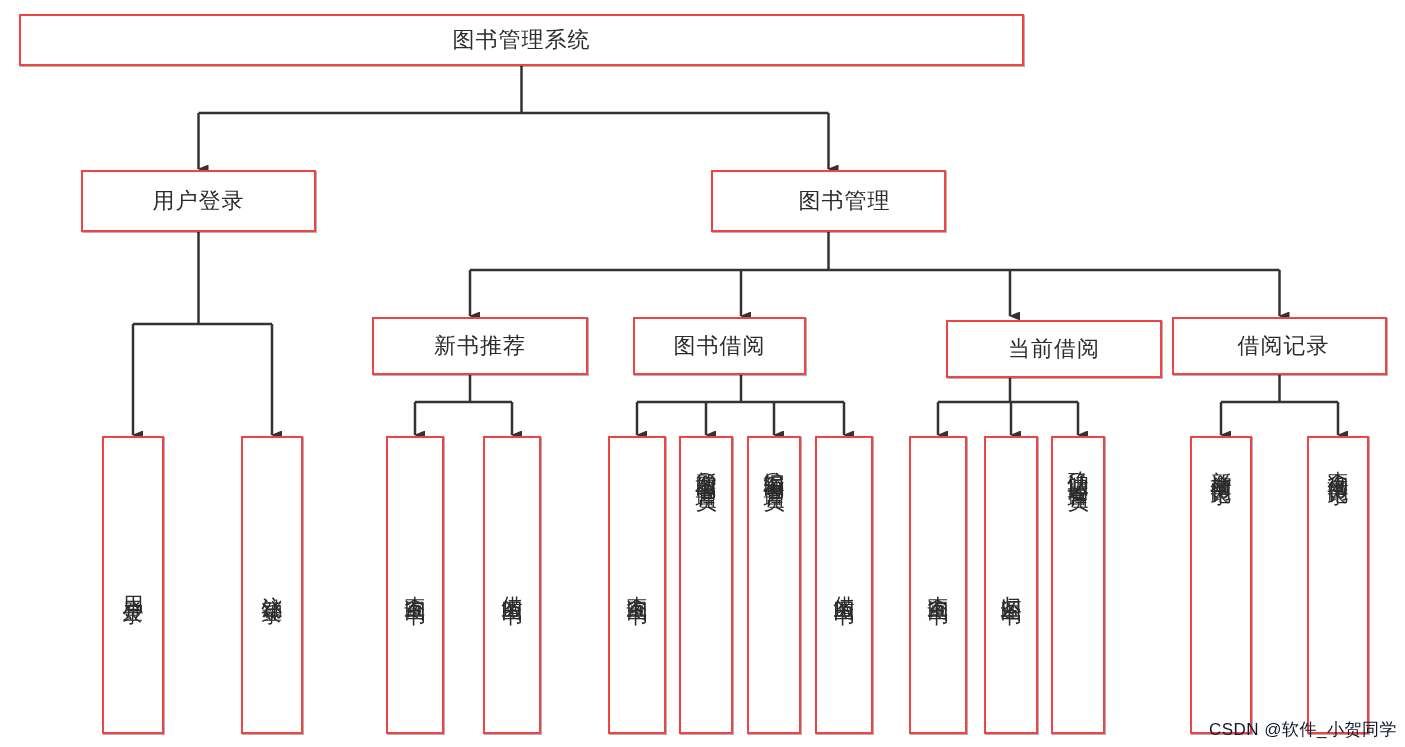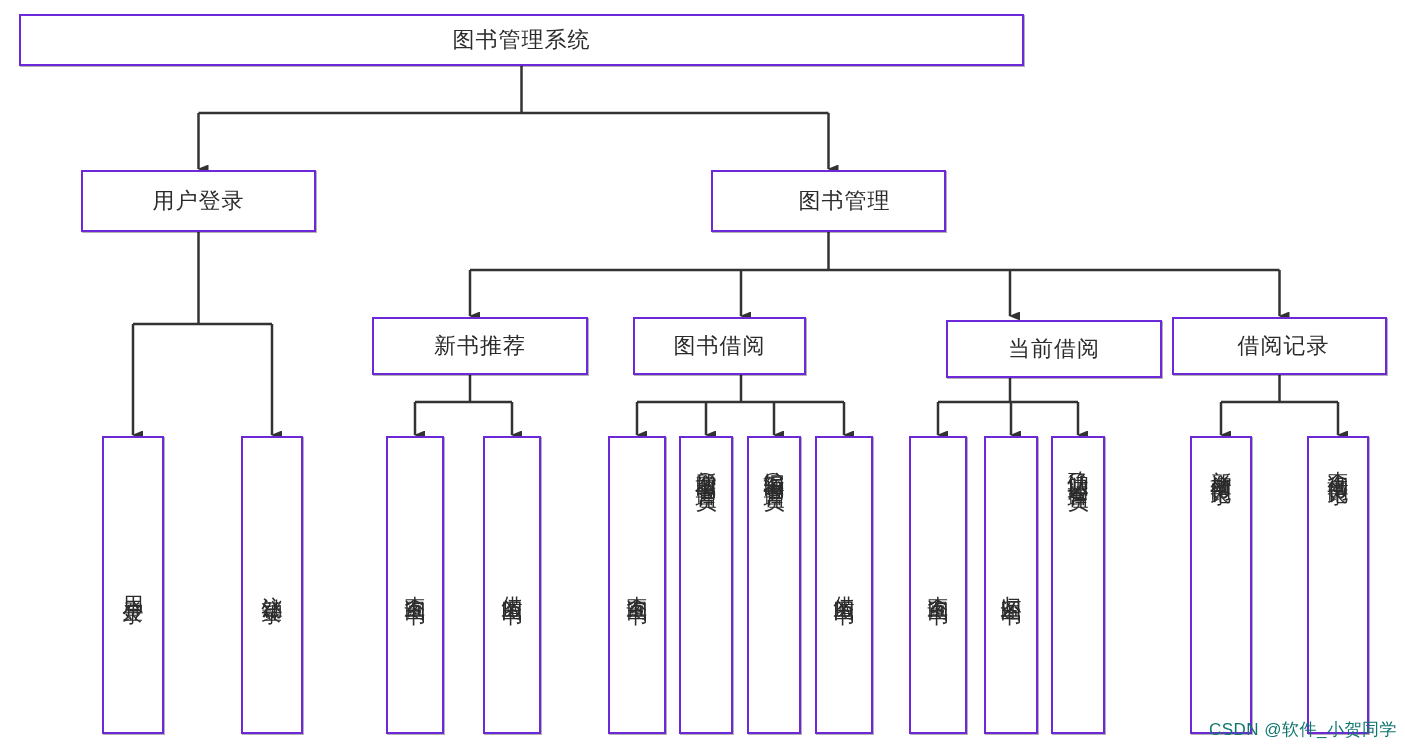--- a/index.html
+++ b/index.html
@@ -17,21 +17,21 @@
   #diagram-root {
     position: absolute;
     left: 0;
     top: 0;
     width: 1405px;
     height: 747px;
   }
   .node {
     position: absolute;
     box-sizing: border-box;
-    border: 2px solid #6d28d9;
+    border: 2px solid #ef4444;
     background: #ffffff;
     box-shadow: 1px 1px 0 rgba(0,0,0,0.30);
   }
   .node-h {
     display: flex;
     align-items: center;
     justify-content: center;
   }
   .node-h .node-label {
     font-size: 22px;
@@ -64,21 +64,21 @@
     top: 0;
     width: 1405px;
     height: 747px;
     pointer-events: none;
   }
   .watermark {
     position: absolute;
     right: 8px;
     bottom: 6px;
     font-size: 17px;
-    color: #0f766e;
+    color: #0f172a;
     letter-spacing: 0.5px;
     white-space: nowrap;
   }
 </style>
 </head>
 <body>
 
 <div id="diagram-root">
   <svg class="connectors" viewBox="0 0 1405 747" xmlns="http://www.w3.org/2000/svg">
     <defs>

